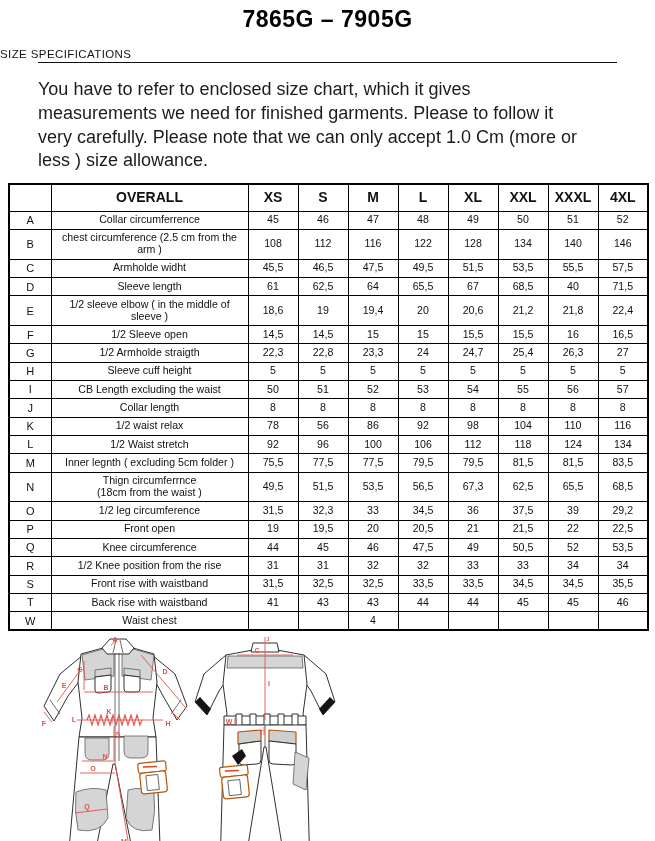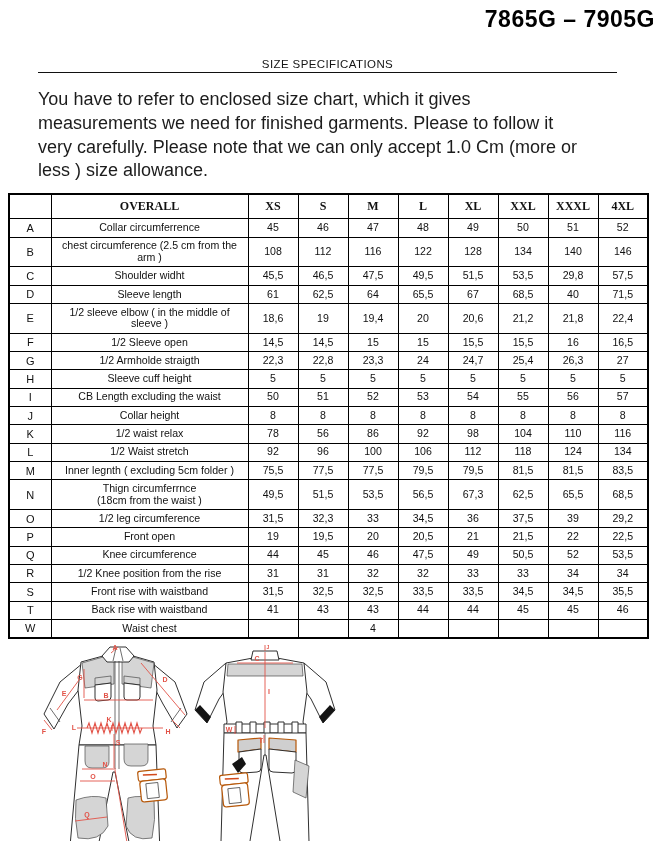--- a/index.html
+++ b/index.html
@@ -1,26 +1,26 @@
 <!DOCTYPE html>
 <html><head>
 <meta charset="utf-8">
 <style>
   html,body{margin:0;padding:0;background:#fff;}
   .page{width:655px;height:841px;background:#fff;position:relative;overflow:hidden;
         font-family:"Liberation Sans",sans-serif;color:#111;}
-  .title{margin:6px 0 0 0;text-align:right;font-size:23px;font-weight:bold;letter-spacing:.5px;color:#000;}
-  .subtitle{margin-top:25px;text-align:center;font-size:11.5px;letter-spacing:.4px;color:#151515;}
+  .title{margin:6px 0 0 0;text-align:center;font-size:23px;font-weight:bold;letter-spacing:.5px;color:#000;}
+  .subtitle{margin-top:15px;text-align:left;font-size:11.5px;letter-spacing:.4px;color:#151515;}
   .rule{height:0;border:0;border-top:1.4px solid #111;margin:2px 38px 0 38px;}
   .intro{margin:15px 72px 0 38px;font-size:18px;line-height:1.32;color:#1c1c1c;}
   table.sizes{border-collapse:collapse;margin:10px 0 0 8px;width:639px;table-layout:fixed;
               border:2px solid #000;}
   table.sizes th,table.sizes td{border:1px solid #000;text-align:center;vertical-align:middle;
               line-height:1.12;}
-  table.sizes th{font-size:12px;font-weight:bold;padding:5px 1px;font-family:Liberation Serif, serif;}
+  table.sizes th{font-size:14px;font-weight:bold;padding:5px 1px;}
   table.sizes td{font-size:10.6px;padding:2.5px 1px;}
   table.sizes td.letter{font-size:11px;}
   table.sizes td.label{white-space:pre-line;}
   .diagram{display:block;margin-top:3px;}
   .ml{font-family:"Liberation Sans",sans-serif;font-size:7px;font-weight:bold;fill:#e25247;}
   .ml-sm{font-family:"Liberation Sans",sans-serif;font-size:5px;font-weight:bold;fill:#e25247;}
   .garm{fill:#fff;stroke:#303030;stroke-width:1;stroke-linejoin:round;}
   .gray{fill:#d5d5d5;stroke:#4a4a4a;stroke-width:.7;stroke-linejoin:round;}
   .red{stroke:#e25247;stroke-width:.9;fill:none;}
   .orange{fill:#fff;stroke:#b65708;stroke-width:1.2;stroke-linejoin:round;}
@@ -87,28 +87,28 @@
           <td class="val">112</td>
           <td class="val">116</td>
           <td class="val">122</td>
           <td class="val">128</td>
           <td class="val">134</td>
           <td class="val">140</td>
           <td class="val">146</td>
         </tr>
         <tr>
           <td class="letter">C</td>
-          <td class="label">Shoulder widht</td>
+          <td class="label">Armholde widht</td>
           <td class="val">45,5</td>
           <td class="val">46,5</td>
           <td class="val">47,5</td>
           <td class="val">49,5</td>
           <td class="val">51,5</td>
           <td class="val">53,5</td>
-          <td class="val">29,8</td>
+          <td class="val">55,5</td>
           <td class="val">57,5</td>
         </tr>
         <tr>
           <td class="letter">D</td>
           <td class="label">Sleeve length</td>
           <td class="val">61</td>
           <td class="val">62,5</td>
           <td class="val">64</td>
           <td class="val">65,5</td>
           <td class="val">67</td>
@@ -172,21 +172,21 @@
           <td class="val">51</td>
           <td class="val">52</td>
           <td class="val">53</td>
           <td class="val">54</td>
           <td class="val">55</td>
           <td class="val">56</td>
           <td class="val">57</td>
         </tr>
         <tr>
           <td class="letter">J</td>
-          <td class="label">Collar height</td>
+          <td class="label">Collar length</td>
           <td class="val">8</td>
           <td class="val">8</td>
           <td class="val">8</td>
           <td class="val">8</td>
           <td class="val">8</td>
           <td class="val">8</td>
           <td class="val">8</td>
           <td class="val">8</td>
         </tr>
         <tr>

